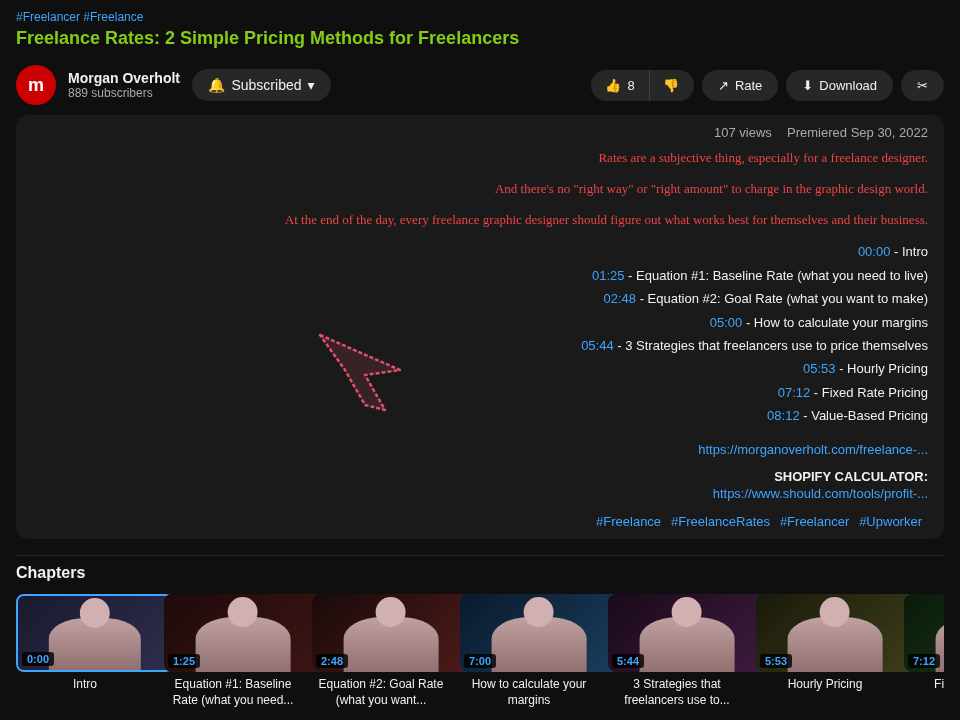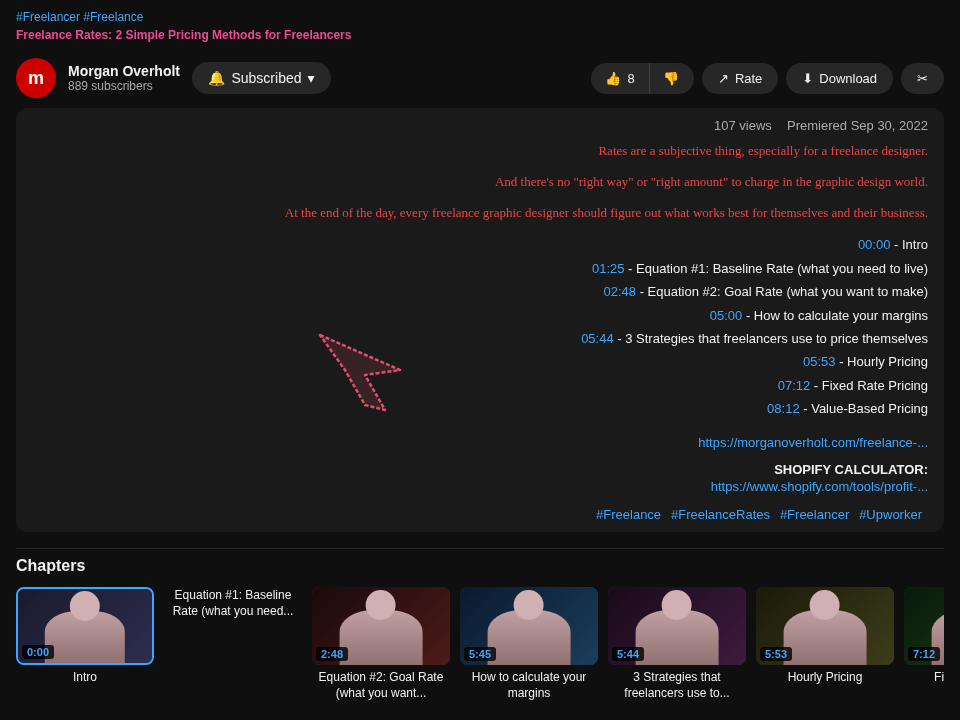--- a/index.html
+++ b/index.html
@@ -16,23 +16,23 @@
     
     .top-bar {
       padding: 10px 16px 6px 16px;
     }
     .hashtags {
       color: #3ea6ff;
       font-size: 12px;
       margin-bottom: 4px;
     }
     .video-title {
-      font-size: 12px;
-      font-weight: 600;
-      color: #ec4899;
+      font-size: 18px;
+      font-weight: 600;
+      color: #84cc16;
       margin-bottom: 10px;
     }
 
     
     .channel-row {
       display: flex;
       align-items: center;
       justify-content: space-between;
       padding: 0 16px 10px 16px;
     }
@@ -219,21 +219,21 @@
     .chapter-card {
       flex-shrink: 0;
       width: 138px;
       cursor: pointer;
     }
     .chapter-card:first-child .thumbnail-wrap {
       border: 2px solid #3ea6ff;
       border-radius: 8px;
     }
     .thumbnail-wrap {
-      width: 138px;
+      width: 158px;
       height: 78px;
       background: #0c4a6e;
       border-radius: 8px;
       overflow: hidden;
       position: relative;
       margin-bottom: 4px;
     }
     .thumbnail-placeholder {
       width: 100%;
       height: 100%;
@@ -365,21 +365,21 @@
         <div class="timestamp-item"><a class="timestamp-link" href="#">07:12</a> - Fixed Rate Pricing</div>
         <div class="timestamp-item"><a class="timestamp-link" href="#">08:12</a> - Value-Based Pricing</div>
       </div>
 
     <div>
       <a class="desc-link" href="#">https://morganoverholt.com/freelance-...</a>
     </div>
 
     <div>
       <div class="section-label">SHOPIFY CALCULATOR:</div>
-      <a class="desc-link" href="#">https://www.shopify.com/tools/profit-...</a>
+      <a class="desc-link" href="#">https://www.should.com/tools/profit-...</a>
     </div>
 
     <div class="hashtag-footer">
       
     <a href="#">#Freelance</a> <a href="#">#FreelanceRates</a> <a href="#">#Freelancer</a> <a href="#">#Upworker</a> </div>
   </div>
 
   <svg class="cursor-arrow" viewBox="0 0 100 85" xmlns="http://www.w3.org/2000/svg">
     <polygon points="10,5 90,40 55,45 75,80 55,75 35,40 10,5" fill="none" stroke="#e05070" stroke-width="2.5" stroke-dasharray="4,2" stroke-linejoin="round"></polygon>
     <polygon points="10,5 90,40 55,45 75,80 55,75 35,40 10,5" fill="rgba(220,80,100,0.15)" stroke="none"></polygon>
@@ -395,41 +395,49 @@
         <div class="thumbnail-placeholder thumb-1" style="width:100%;height:100%;position:relative;">
           <div class="person-silhouette">
             <div class="person-head"></div>
           </div>
         </div>
         <div class="chapter-time-badge">0:00</div>
       </div>
       <div class="chapter-label">Intro</div>
     </div>
         <div class="chapter-card">
+      <div class="thumbnail-wrap" style="">
+        <div class="thumbnail-placeholder thumb-2" style="width:100%;height:100%;position:relative;">
+          <div class="person-silhouette">
+            <div class="person-head"></div>
+          </div>
+        </div>
+        <div class="chapter-time-badge">1:25</div>
+      </div>
       <div class="chapter-label">Equation #1: Baseline Rate (what you need...</div>
     </div>
         <div class="chapter-card">
       <div class="thumbnail-wrap" style="">
         <div class="thumbnail-placeholder thumb-3" style="width:100%;height:100%;position:relative;">
           <div class="person-silhouette">
             <div class="person-head"></div>
           </div>
         </div>
         <div class="chapter-time-badge">2:48</div>
       </div>
       <div class="chapter-label">Equation #2: Goal Rate (what you want...</div>
     </div>
         <div class="chapter-card">
       <div class="thumbnail-wrap" style="">
         <div class="thumbnail-placeholder thumb-4" style="width:100%;height:100%;position:relative;">
           <div class="person-silhouette">
             <div class="person-head"></div>
           </div>
         </div>
-        <div class="chapter-time-badge">5:45</div>
+        <div class="chapter-time-badge">7:00</div>
       </div>
       <div class="chapter-label">How to calculate your margins</div>
     </div>
         <div class="chapter-card">
       <div class="thumbnail-wrap" style="">
         <div class="thumbnail-placeholder thumb-5" style="width:100%;height:100%;position:relative;">
           <div class="person-silhouette">
             <div class="person-head"></div>
           </div>
         </div>

